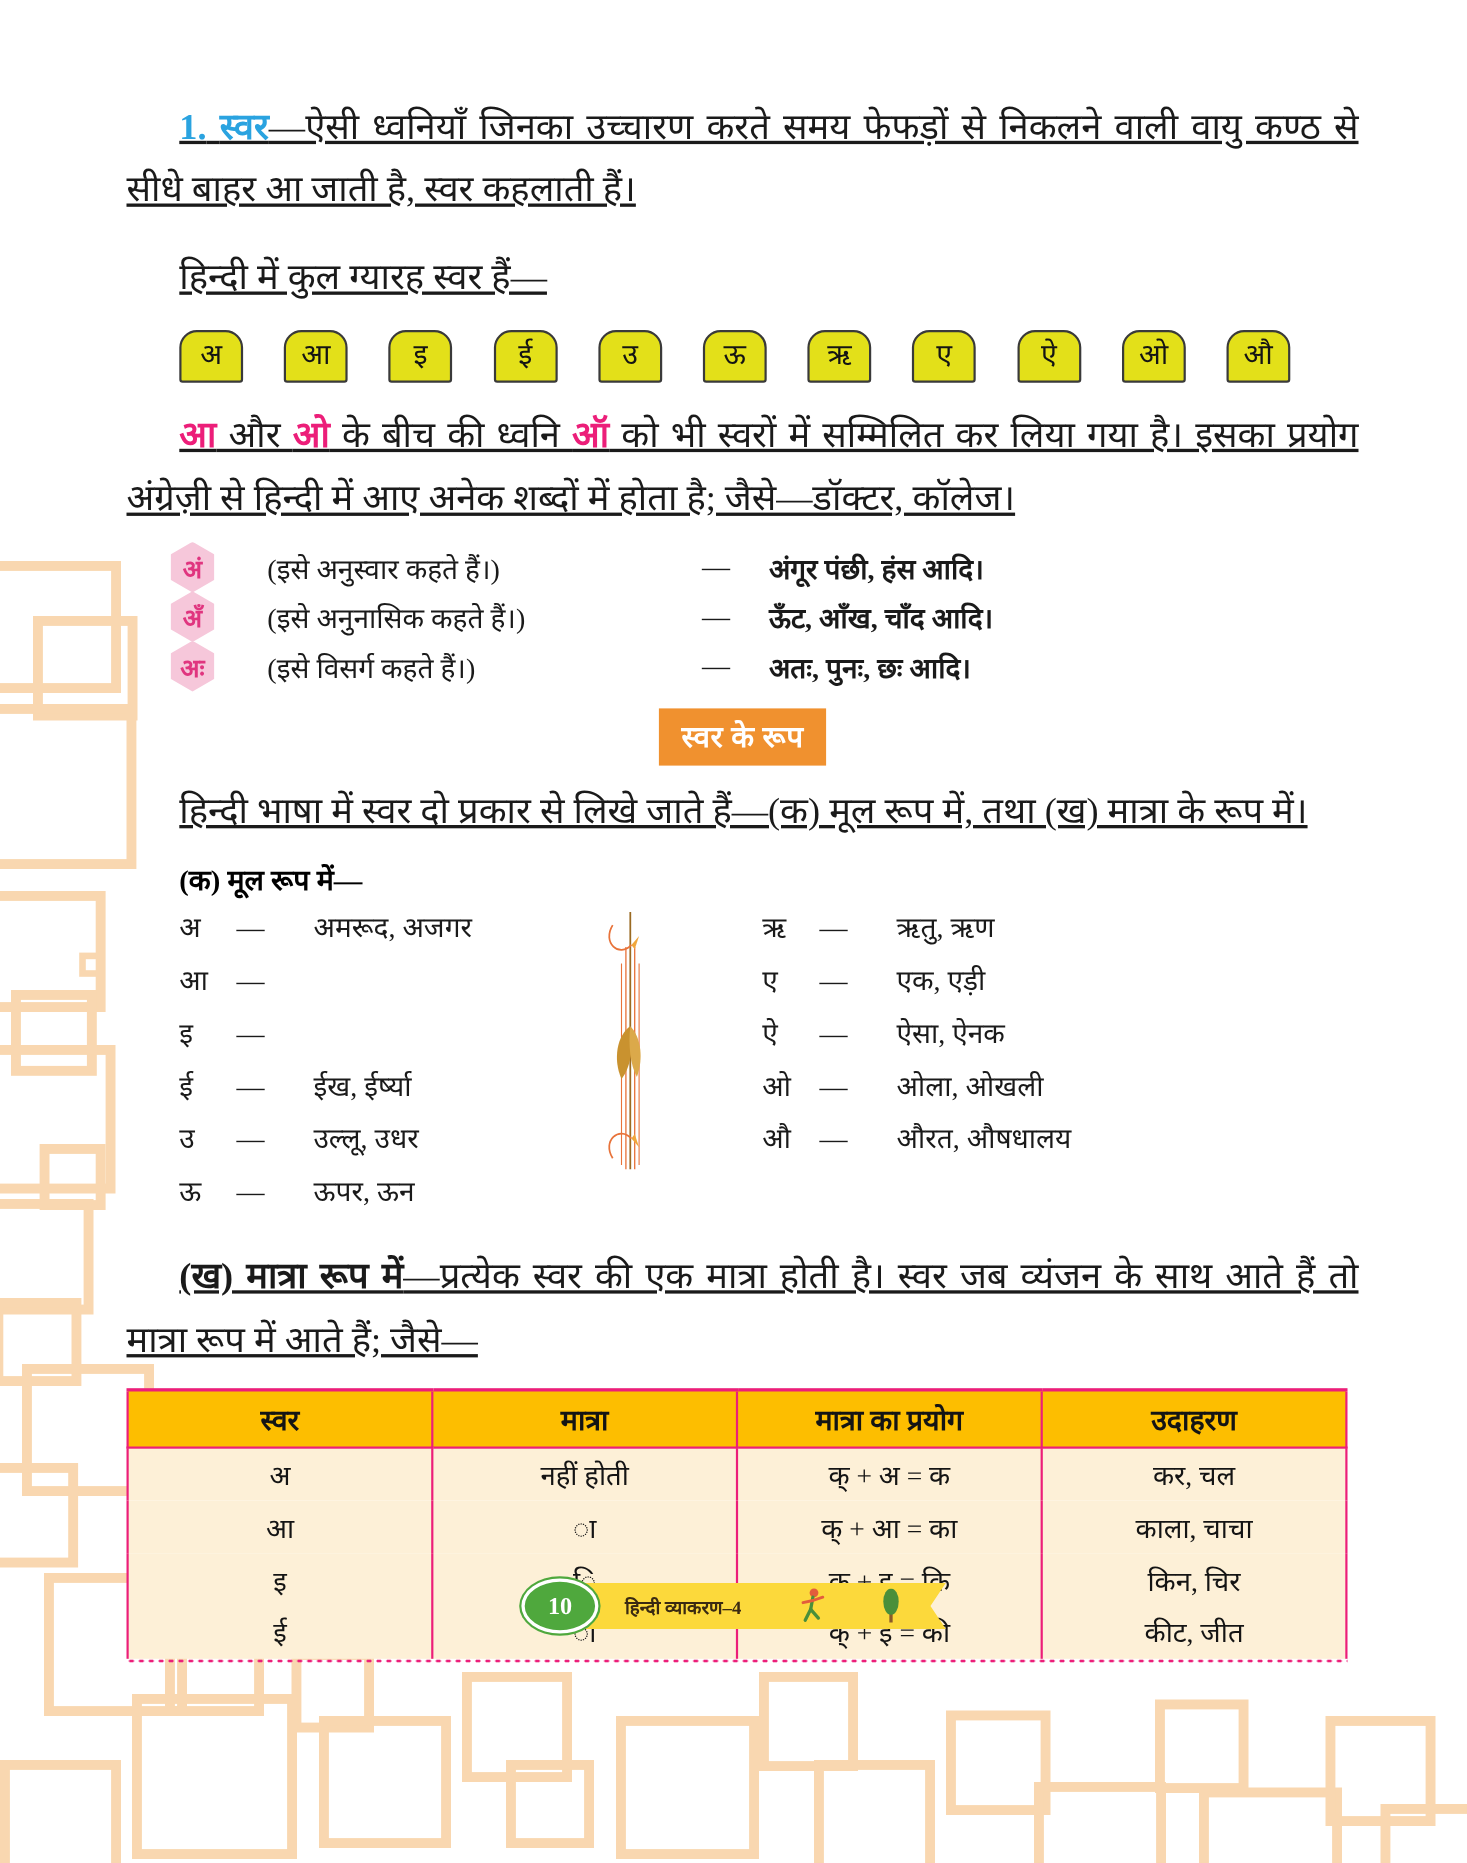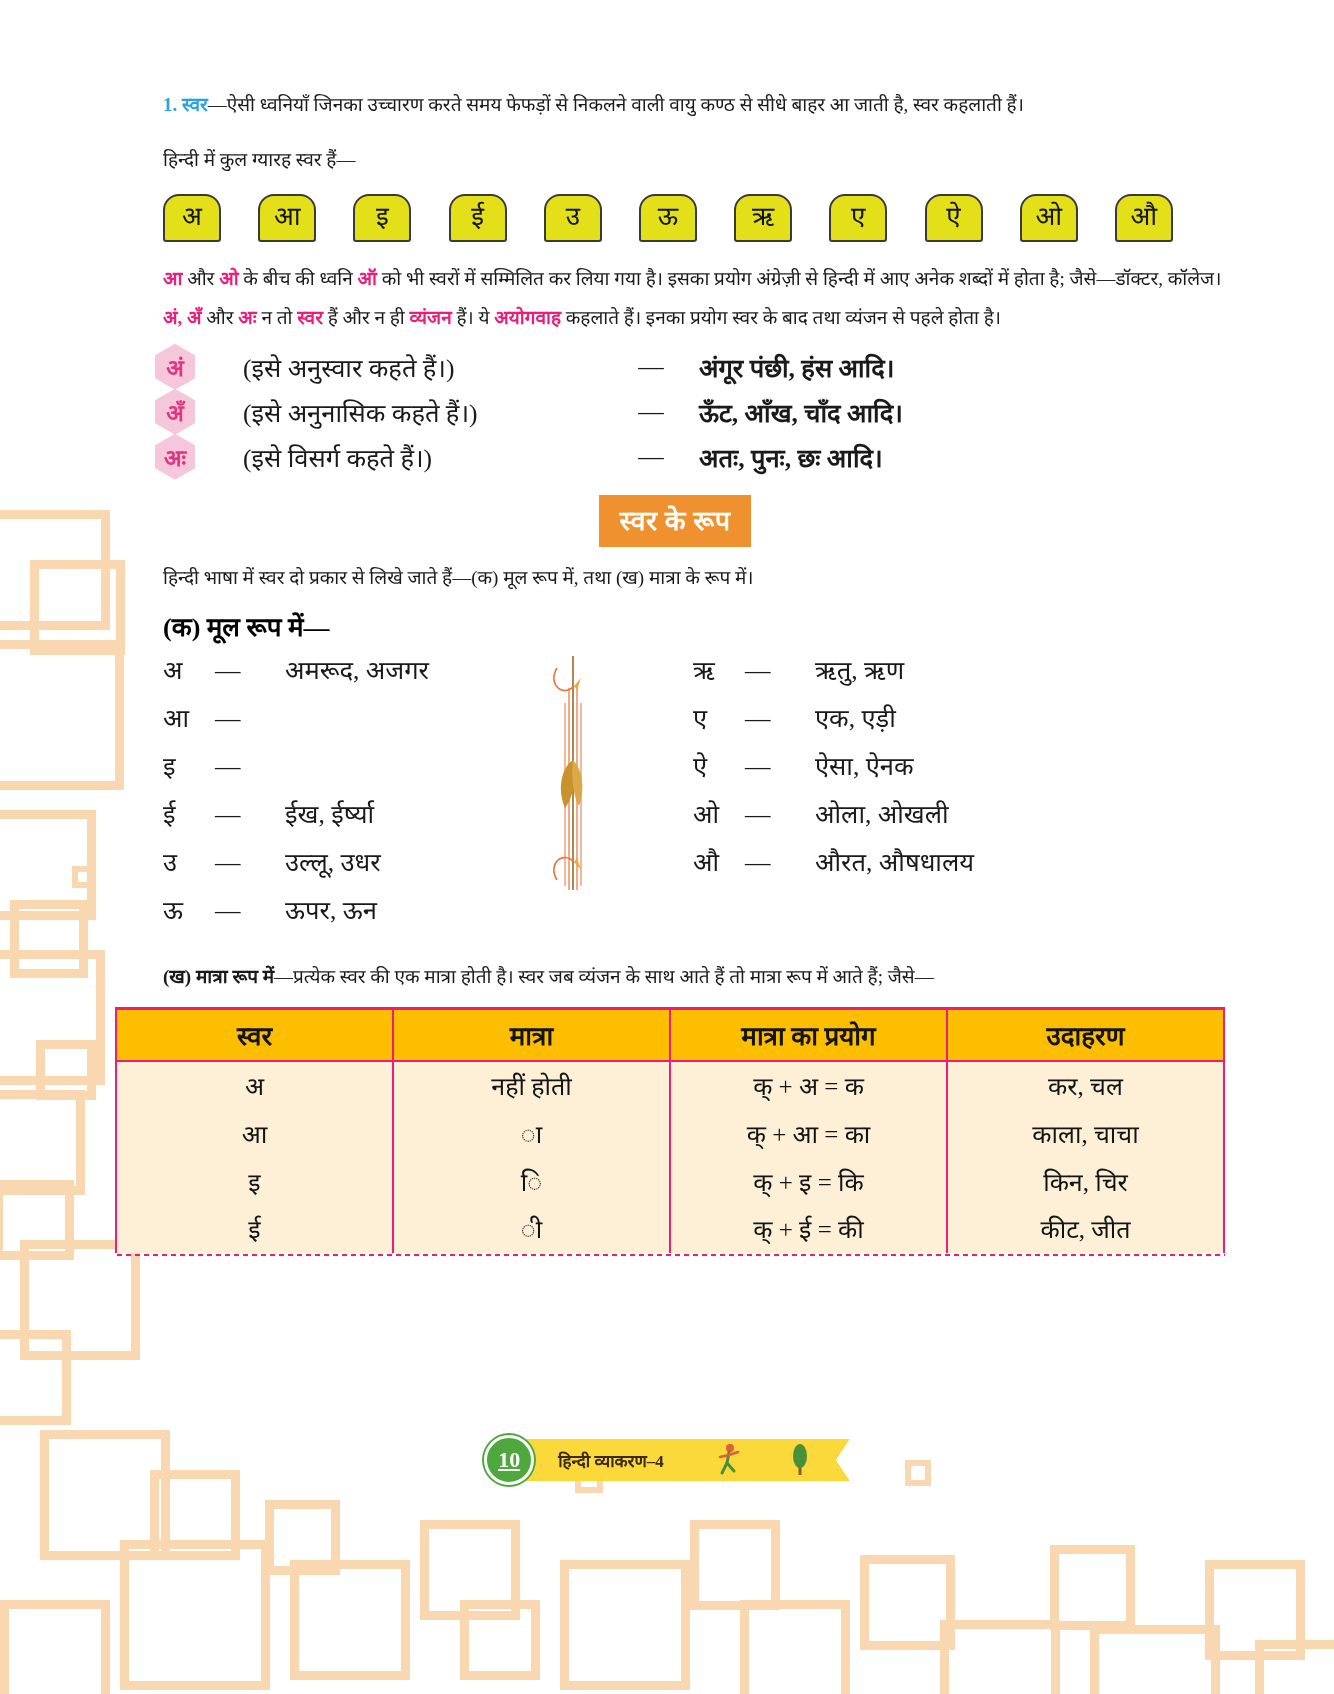--- a/index.html
+++ b/index.html
@@ -21,25 +21,26 @@
   .deco-layer { position: absolute; inset: 0; pointer-events: none; z-index: 0; }
 
   
   .content {
     position: absolute;
     left: 115px; top: 0; width: 1120px; height: 1694px;
     z-index: 3;
   }
 
   p.para {
-    font-size: 19px;
+    font-size: 33px;
     line-height: 1.74;
     color: #1a1a1a;
     text-align: justify;
     margin-bottom: 6px;
+    text-decoration: underline;
   }
   p.para.indent { text-indent: 48px; }
   .blue { color: #2aa3e0; font-weight: bold; }
   .pink { color: #ec1e79; font-weight: bold; }
   .bold { font-weight: bold; }
 
   
   .vowel-row {
     display: flex;
     gap: 0;
@@ -164,28 +165,27 @@
     height: 42px;
     background: #fcd93b;
     padding: 0 40px 0 54px;
     margin-left: -6px;
     clip-path: polygon(0 0, 100% 0, calc(100% - 14px) 50%, 100% 100%, 0 100%);
     gap: 36px;
   }
   .ribbon-text { font-size: 17px; font-weight: bold; color: #3a2a12; }
   .page-badge {
     position: relative; z-index: 5;
-    width: 50px; height: 50px; border-radius: 50%;
+    width: 70px; height: 50px; border-radius: 50%;
     background: #4fa83d;
     border: 3px solid #ffffff;
     box-shadow: 0 0 0 2px #4fa83d;
     display: flex; align-items: center; justify-content: center;
     color: #ffffff; font-size: 22px; font-weight: bold;
     margin-right: -24px;
-    text-decoration: underline;
   }
   .runner { margin-left: 16px; }
   .tree { margin-left: 12px; }
 </style>
 </head>
 <body>
 
 <div class="page">
 
   <div class="deco-layer">
@@ -243,23 +243,20 @@
       <div class="vowel-chip">ए</div>
       <div class="vowel-chip">ऐ</div>
       <div class="vowel-chip">ओ</div>
       <div class="vowel-chip">औ</div>
     </div>
 
     <p class="para indent">
       <span class="pink">आ</span><span> और </span><span class="pink">ओ</span><span> के बीच की ध्वनि </span><span class="pink">ऑ</span><span> को भी स्वरों में सम्मिलित कर लिया गया है। इसका प्रयोग अंग्रेज़ी से हिन्दी में आए अनेक शब्दों में होता है; जैसे—डॉक्टर, कॉलेज।</span>
     </p>
 
-    <p class="para indent">
-      <span class="pink">अं, अँ</span><span> और </span><span class="pink">अः</span><span> न तो </span><span class="pink">स्वर</span><span> हैं और न ही </span><span class="pink">व्यंजन</span><span> हैं। ये </span><span class="pink">अयोगवाह</span><span> कहलाते हैं। इनका प्रयोग स्वर के बाद तथा व्यंजन से पहले होता है।</span>
-    </p>
 
     <div class="hex-list">
       <div class="hex-row">
         <span class="hex">अं</span>
         <span class="hex-desc">(इसे अनुस्वार कहते हैं।)</span>
         <span class="hex-dash">—</span>
         <span class="hex-ex">अंगूर पंछी, हंस आदि।</span>
       </div>
       <div class="hex-row">
         <span class="hex">अँ</span>

